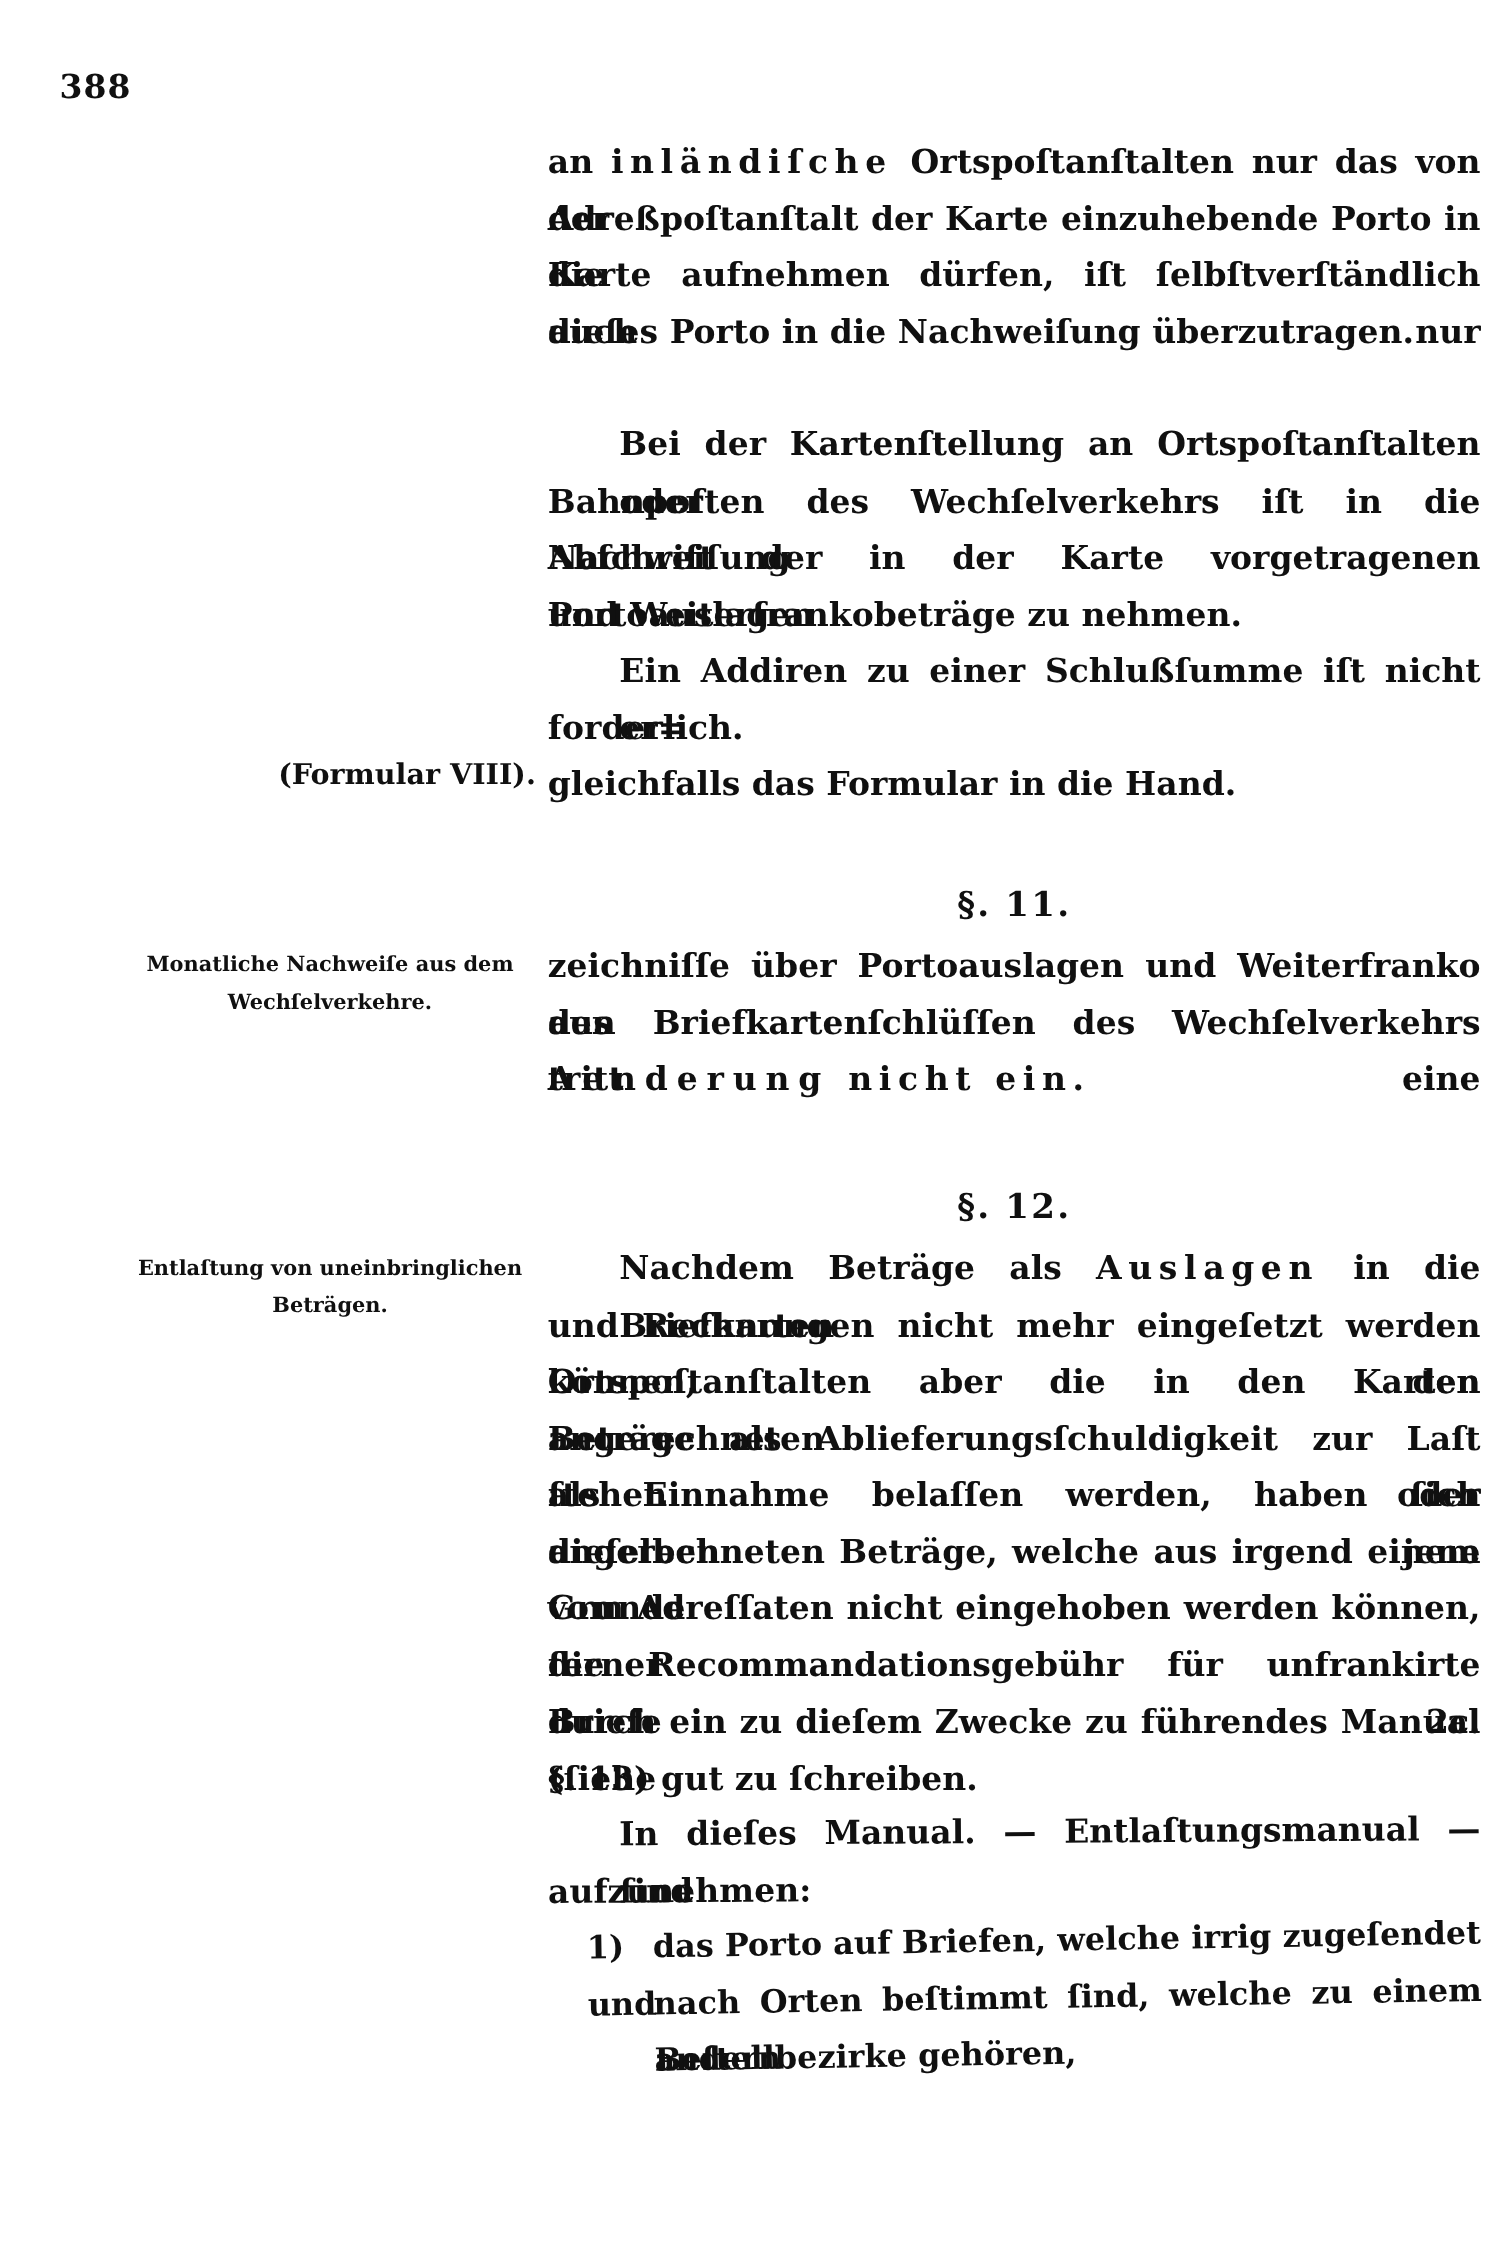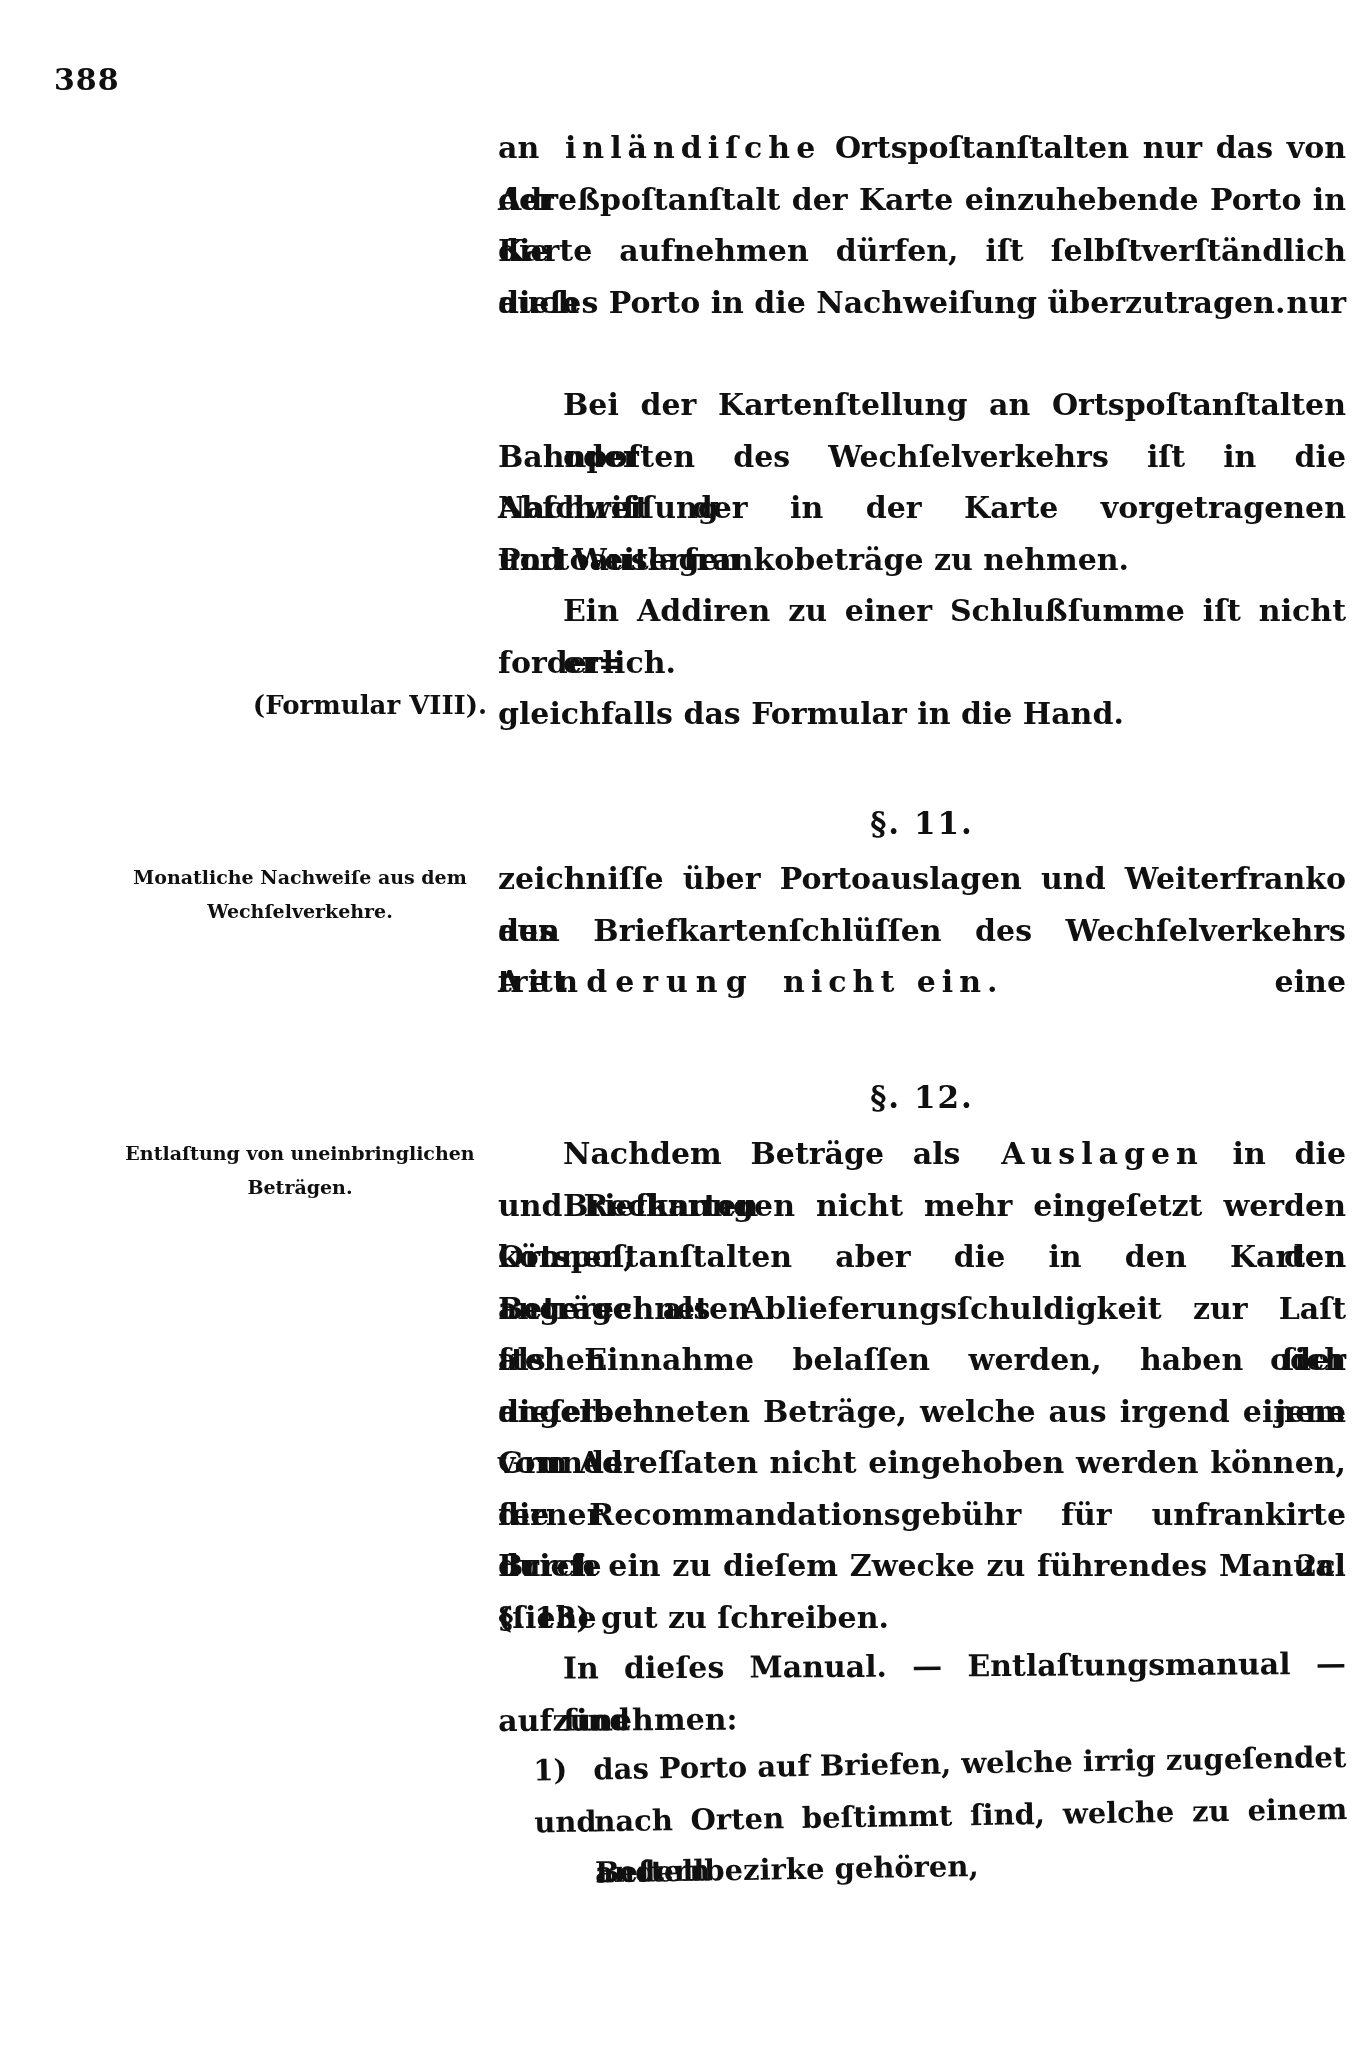--- a/index.html
+++ b/index.html
@@ -18,21 +18,21 @@
   .maincol { position:absolute; left:498px; width:848px; }
   .line {
     font-size:30px; font-weight:bold;
     line-height:51.5px; height:51.5px;
     text-align:justify; text-align-last:justify;
     text-justify:inter-word;
     white-space:normal;
   }
   .line.last { text-align:left; text-align-last:left; }
   .line.indent { padding-left:65px; }
-  .sperr { letter-spacing:6px;margin-left:12px; }
+  .sperr { letter-spacing:6px; }
   .sperr-line { letter-spacing:4px; }
   .sperr-wide { letter-spacing:8px; }
   .heading {
     font-size:31px; font-weight:bold; text-align:center; text-align-last:center;
     line-height:50px; height:50px; letter-spacing:2px;
   }
   .marginnote {
     position:absolute;
     font-size:19px; font-weight:bold;
     line-height:34px; text-align:center;

